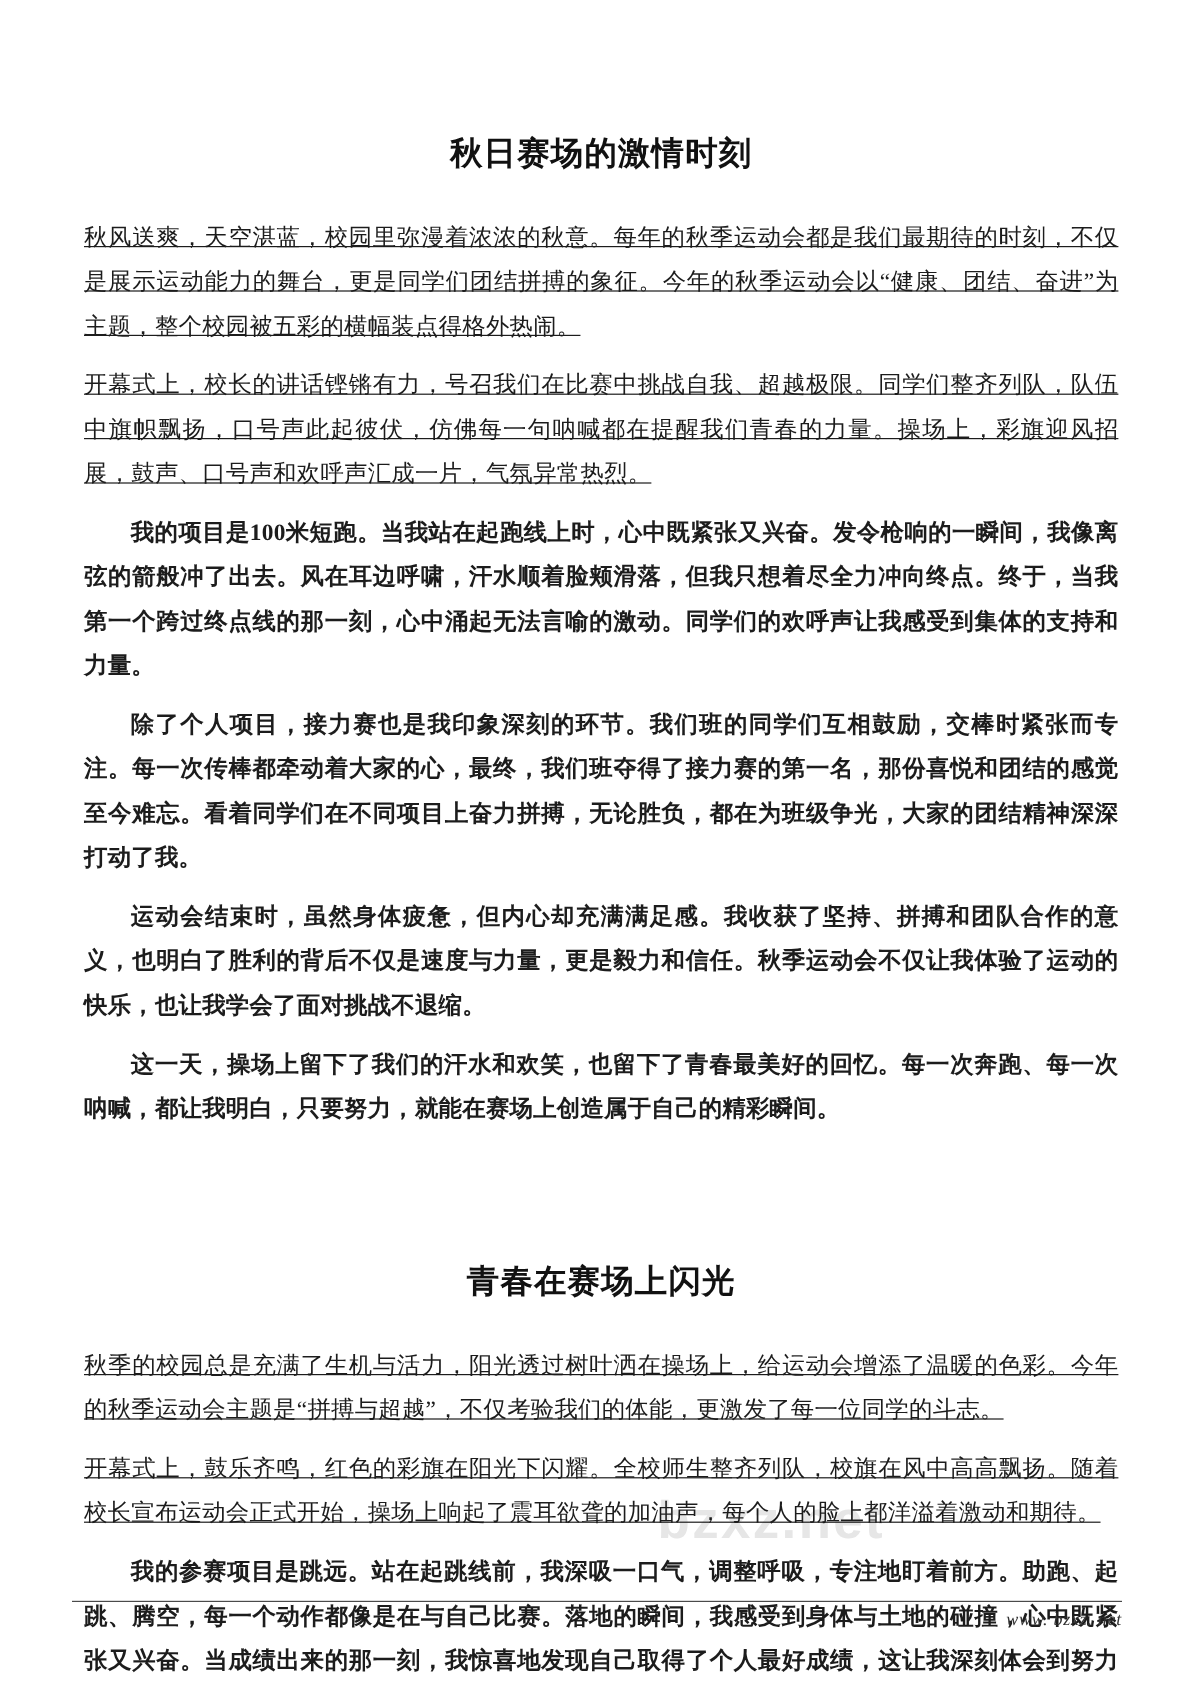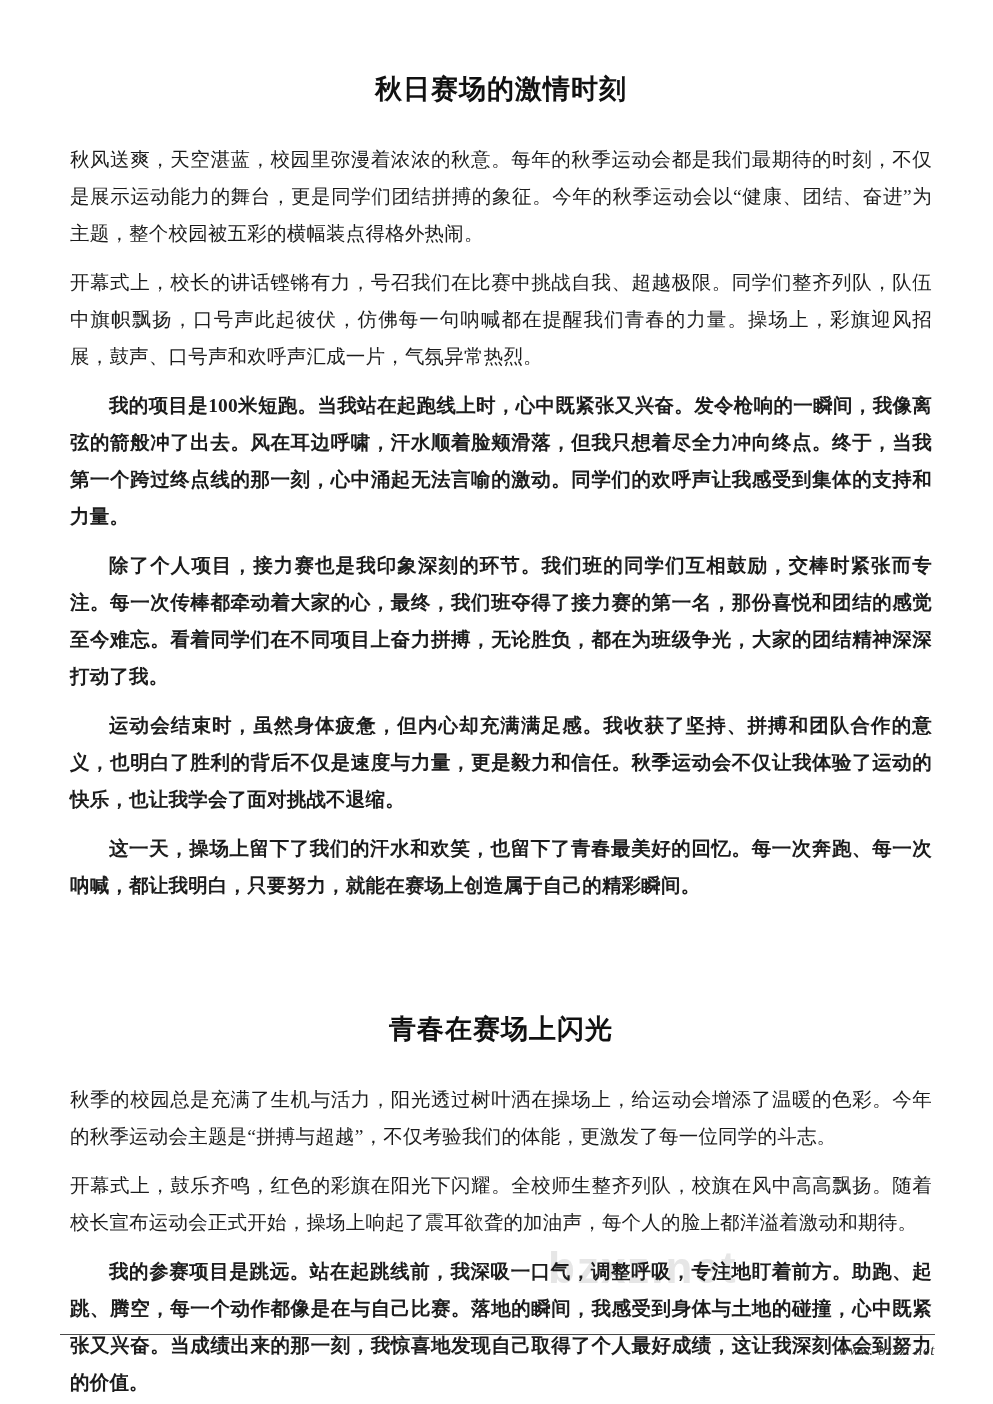--- a/index.html
+++ b/index.html
@@ -55,35 +55,35 @@
   .doc-title {
     text-align: center;
     font-weight: bold;
     font-size: 27px;
     line-height: 1.3;
     letter-spacing: 1px;
     color: #111111;
     margin: 0;
   }
 
-  .article-1 .doc-title { padding-top: 72px; }
+  .article-1 .doc-title { padding-top: 111px; }
   .article-2 .doc-title { padding-top: 108px; }
 
   .para {
     font-size: 19.5px;
     line-height: 37px;
     text-align: justify;
     text-justify: inter-ideograph;
     margin: 0;
     color: #1c1c1c;
     letter-spacing: 0.2px;
   }
   .para + .para { margin-top: 12px; }
   .para.indent { text-indent: 2em; font-weight: bold; }
-  .para.flush  { text-indent: 0; }
+  .para.flush  { text-indent: 0; text-decoration: underline; }
 
   .body-block { margin-top: 34px; }
 
   
   .footer {
     position: absolute;
     left: 60px;
     top: 1334px;
     width: 875px;
     z-index: 3;

